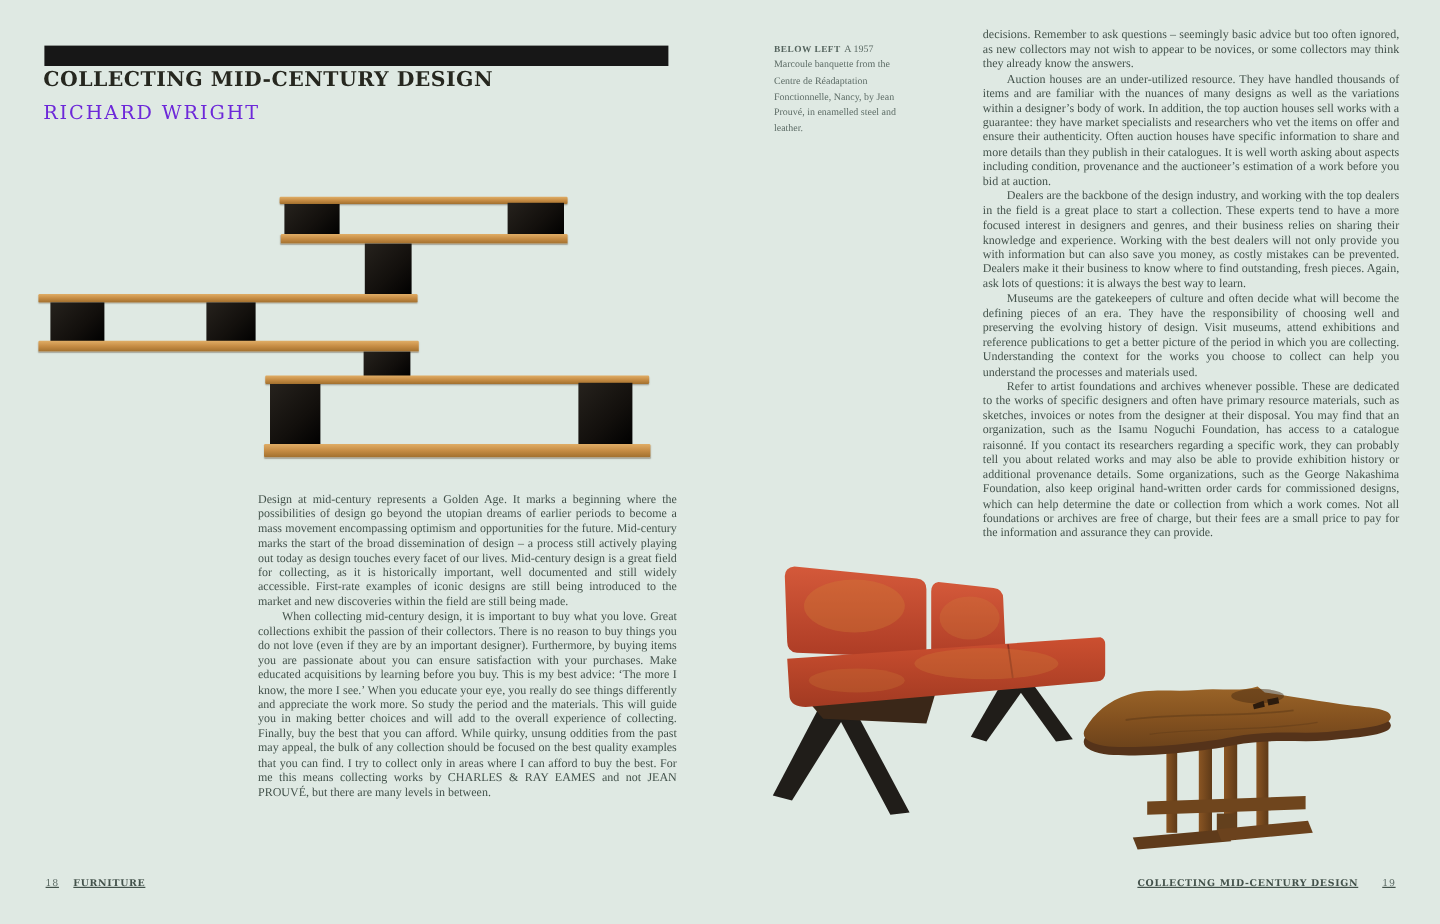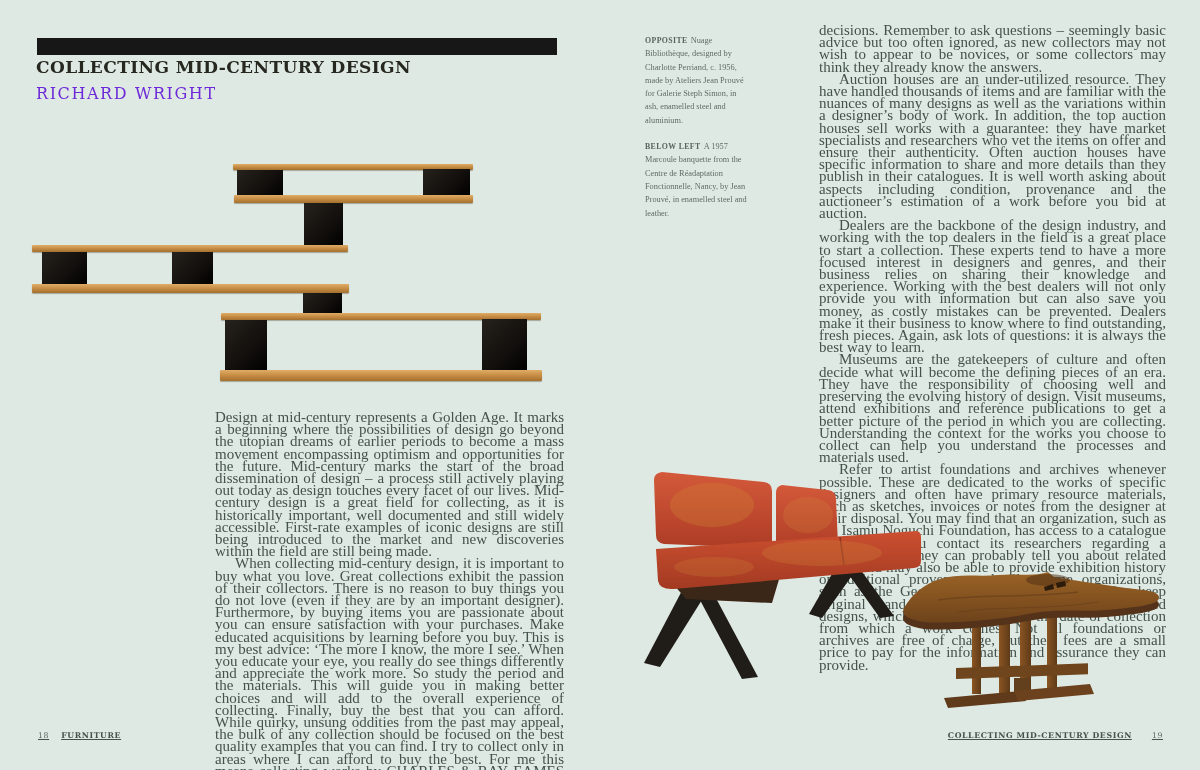--- a/index.html
+++ b/index.html
@@ -8,21 +8,21 @@
     background:#dfe9e3;
     font-family:"Liberation Serif", serif;
   }
   
   .black-bar{position:absolute;left:37px;top:38px;width:520px;height:17px;background:#171717;}
   .title{position:absolute;left:36px;top:57px;font-family:"DejaVu Serif",serif;
     font-size:17px;font-weight:700;color:#26271f;letter-spacing:.4px;}
   .author{position:absolute;left:36px;top:84px;font-family:"DejaVu Serif",serif;
     font-size:16px;font-weight:400;color:#6d28d9;letter-spacing:1.6px;}
   
-  .body-col p{margin:0;font-size:15px;line-height:12.2px;text-align:justify;color:#43524b;}
+  .body-col p{margin:0;font-size:10px;line-height:12.2px;text-align:justify;color:#43524b;}
   .body-col p.indent{text-indent:20px;}
   .left-body{position:absolute;left:215px;top:411px;width:349px;}
   .right-body{position:absolute;left:819px;top:24px;width:347px;}
   
   .captions{position:absolute;left:645px;top:34px;width:106px;}
   .caption{margin:0 0 13px 0;font-size:8.3px;line-height:13.3px;color:#5d6c66;}
   .cap-label{font-weight:700;font-size:7.8px;letter-spacing:.4px;margin-right:3px;color:#55645e;}
   
   .footer{position:absolute;top:731px;font-family:"DejaVu Serif",serif;font-size:7.8px;
     font-weight:700;letter-spacing:.6px;color:#43524b;text-decoration:underline;}
@@ -68,23 +68,20 @@
     <div class="sbox" style="left:452px;top:159px;width:45px;height:52px;"></div>
     <div class="plank" style="left:190px;top:210px;width:322px;height:11px;"></div>
   </div>
 
   <div class="body-col left-body">
     <p>Design at mid-century represents a Golden Age. It marks a beginning where the possibilities of design go beyond the utopian dreams of earlier periods to become a mass movement encompassing optimism and opportunities for the future. Mid-century marks the start of the broad dissemination of design – a process still actively playing out today as design touches every facet of our lives. Mid-century design is a great field for collecting, as it is historically important, well documented and still widely accessible. First-rate examples of iconic designs are still being introduced to the market and new discoveries within the field are still being made.</p>
     <p class="indent">When collecting mid-century design, it is important to buy what you love. Great collections exhibit the passion of their collectors. There is no reason to buy things you do not love (even if they are by an important designer). Furthermore, by buying items you are passionate about you can ensure satisfaction with your purchases. Make educated acquisitions by learning before you buy. This is my best advice: ‘The more I know, the more I see.’ When you educate your eye, you really do see things differently and appreciate the work more. So study the period and the materials. This will guide you in making better choices and will add to the overall experience of collecting. Finally, buy the best that you can afford. While quirky, unsung oddities from the past may appeal, the bulk of any collection should be focused on the best quality examples that you can find. I try to collect only in areas where I can afford to buy the best. For me this means collecting works by CHARLES &amp; RAY EAMES and not JEAN PROUVÉ, but there are many levels in between.</p>
   </div>
 
   <div class="captions">
-    <p class="caption">
-      <span class="cap-label">OPPOSITE</span><span>Nuage Bibliothèque, designed by Charlotte Perriand, c. 1956, made by Ateliers Jean Prouvé for Galerie Steph Simon, in ash, enamelled steel and aluminium.</span>
-    </p>
     <p class="caption">
       <span class="cap-label">BELOW LEFT</span><span>A 1957 Marcoule banquette from the Centre de Réadaptation Fonctionnelle, Nancy, by Jean Prouvé, in enamelled steel and leather.</span>
     </p>
   </div>
 
   <div class="body-col right-body">
     <p>decisions. Remember to ask questions – seemingly basic advice but too often ignored, as new collectors may not wish to appear to be novices, or some collectors may think they already know the answers.</p>
     <p class="indent">Auction houses are an under-utilized resource. They have handled thousands of items and are familiar with the nuances of many designs as well as the variations within a designer’s body of work. In addition, the top auction houses sell works with a guarantee: they have market specialists and researchers who vet the items on offer and ensure their authenticity. Often auction houses have specific information to share and more details than they publish in their catalogues. It is well worth asking about aspects including condition, provenance and the auctioneer’s estimation of a work before you bid at auction.</p>
     <p class="indent">Dealers are the backbone of the design industry, and working with the top dealers in the field is a great place to start a collection. These experts tend to have a more focused interest in designers and genres, and their business relies on sharing their knowledge and experience. Working with the best dealers will not only provide you with information but can also save you money, as costly mistakes can be prevented. Dealers make it their business to know where to find outstanding, fresh pieces. Again, ask lots of questions: it is always the best way to learn.</p>
     <p class="indent">Museums are the gatekeepers of culture and often decide what will become the defining pieces of an era. They have the responsibility of choosing well and preserving the evolving history of design. Visit museums, attend exhibitions and reference publications to get a better picture of the period in which you are collecting. Understanding the context for the works you choose to collect can help you understand the processes and materials used.</p>

